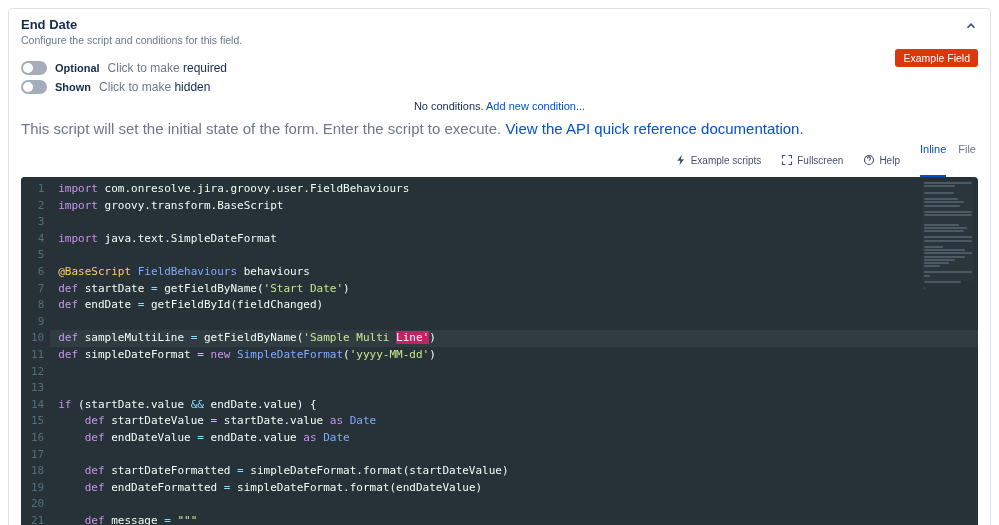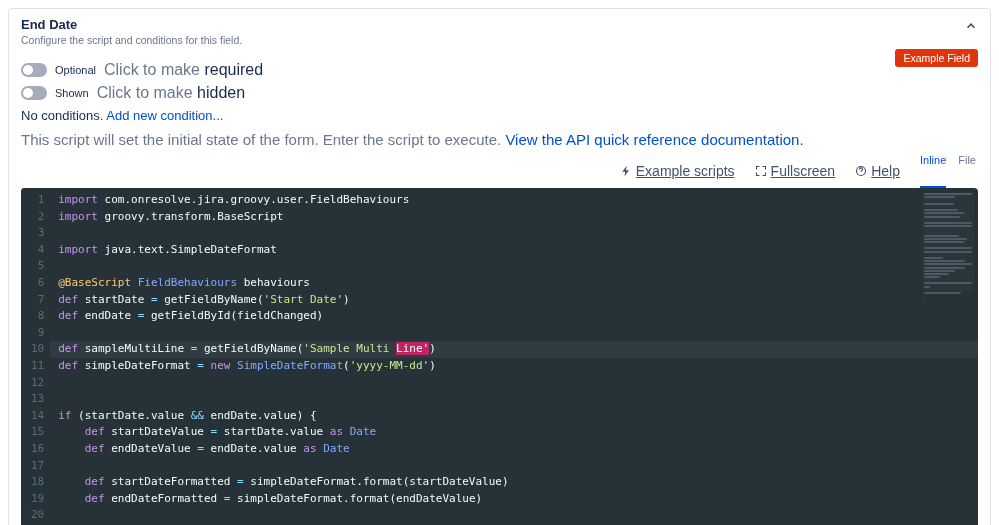--- a/index.html
+++ b/index.html
@@ -9,30 +9,30 @@
   .title { font-size: 13px; font-weight: 700; margin-bottom: 2px; }
   .subtitle { font-size: 10.5px; color: #6b778c; }
   .collapse-caret { position: absolute; right: 12px; top: 10px; color: #42526e; cursor: pointer; }
   .collapse-caret svg { width: 14px; height: 14px; }
   .body { padding: 0 12px 10px; }
   .row { display: flex; align-items: center; gap: 8px; margin: 5px 0; }
   .toggle { width: 26px; height: 14px; background: #0052cc; border-radius: 7px; position: relative; display: inline-block; cursor: pointer; flex-shrink: 0; }
   .toggle.off { background: #a5adba; }
   .toggle::after { content: ""; position: absolute; width: 10px; height: 10px; background: #fff; border-radius: 50%; top: 2px; left: 14px; transition: left .1s; }
   .toggle.off::after { left: 2px; }
-  .opt-label { font-size: 11px; font-weight: 400; }
-  .opt-hint { font-size: 16px; color: #6b778c; }
+  .opt-label { font-size: 11px; font-weight: 700; }
+  .opt-hint { font-size: 12px; color: #6b778c; }
   .opt-hint-em { color: #172b4d; }
   .delete-btn { position: absolute; right: 12px; top: 40px; background: #de350b; color: #fff; font-size: 10.5px; padding: 3px 8px; border-radius: 3px; border: none; font-weight: 500; cursor: pointer; }
-  .conditions { font-size: 13px; margin: 6px 0 8px; }
+  .conditions { font-size: 11px; margin: 6px 0 8px; text-align: center; }
   .link { color: #0052cc; cursor: pointer; }
   .script-hint { font-size: 15px; color: #6b778c; margin-bottom: 6px; }
   .script-hint .link { color: #0052cc; }
   .toolbar-row { display: flex; justify-content: flex-end; align-items: center; gap: 4px; padding-right: 2px; }
-  .tool-item { display: flex; align-items: center; gap: 4px; font-size: 14px; color: #42526e; padding: 4px 8px; cursor: pointer; text-decoration: underline; }
+  .tool-item { display: flex; align-items: center; gap: 4px; font-size: 10px; color: #42526e; padding: 4px 8px; cursor: pointer; }
   .tool-item svg { width: 12px; height: 12px; }
   .tabs { display: flex; gap: 12px; margin-left: 8px; }
   .tab { font-size: 11px; color: #6b778c; padding-bottom: 20px; cursor: pointer; }
   .tab.active { color: #0052cc; border-bottom: 2px solid #0052cc; }
 
   .editor-wrap { background: #263238; border-radius: 4px; overflow: hidden; position: relative; }
   .editor { font-family: "SF Mono", Monaco, Consolas, monospace; font-size: 11px; line-height: 16.6px; display: flex; }
   .gutter { background: #263238; color: #546e7a; text-align: right; padding: 4px 6px 4px 10px; user-select: none; }
   .gutter div { height: 16.6px; }
   .code { padding: 4px 8px; color: #eefff7; flex: 1; white-space: pre; position: relative; }

